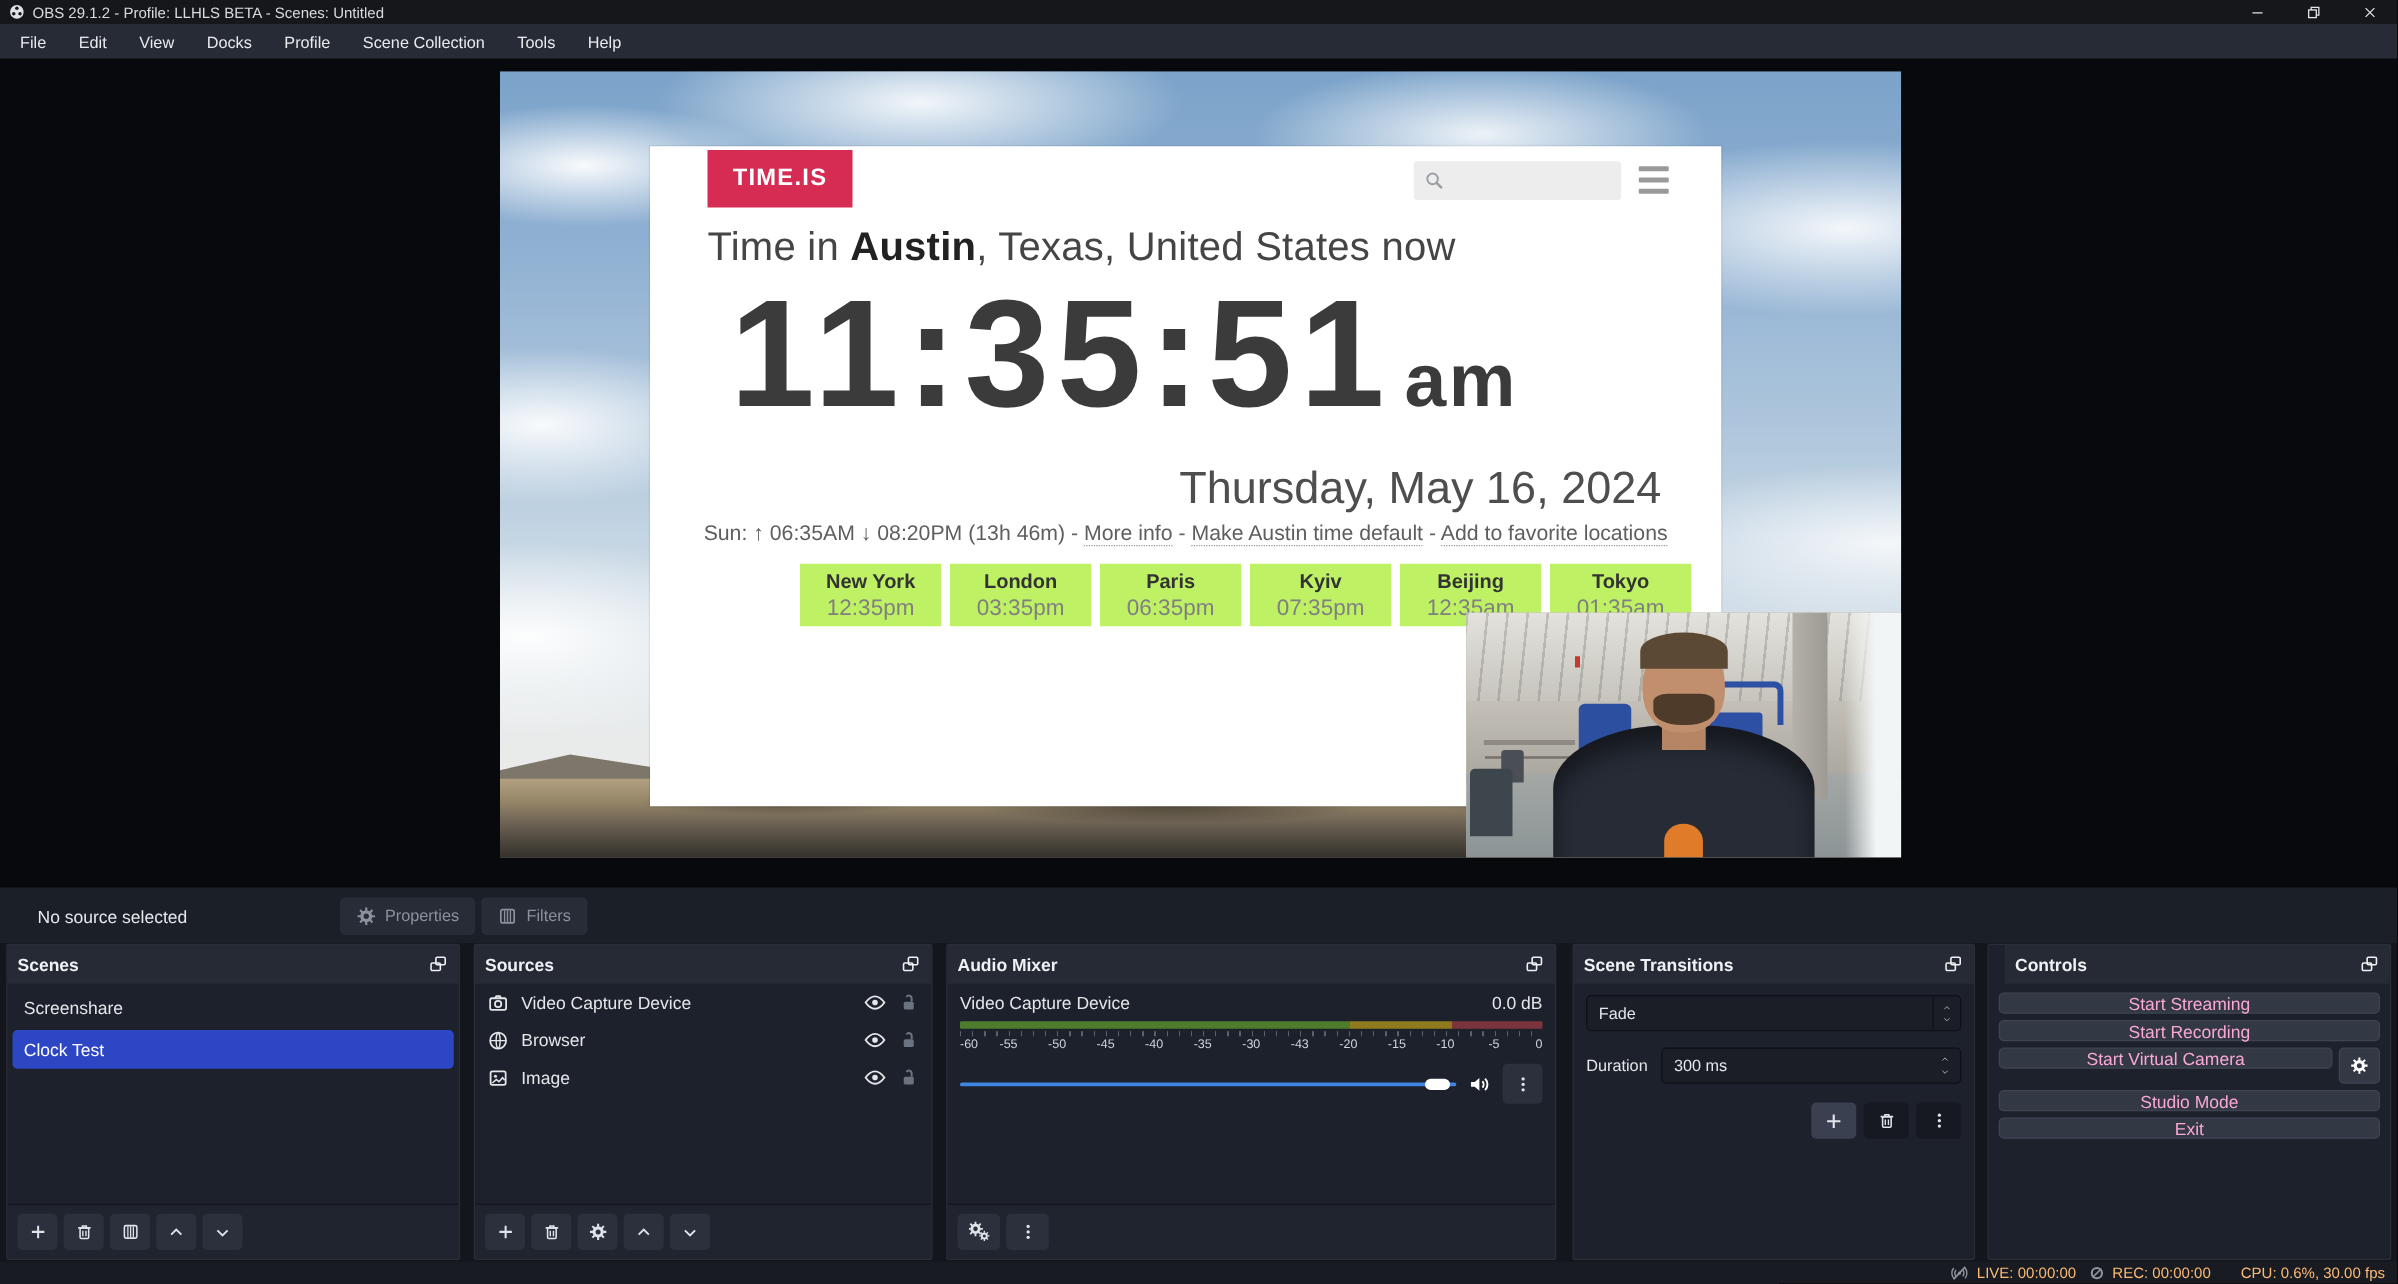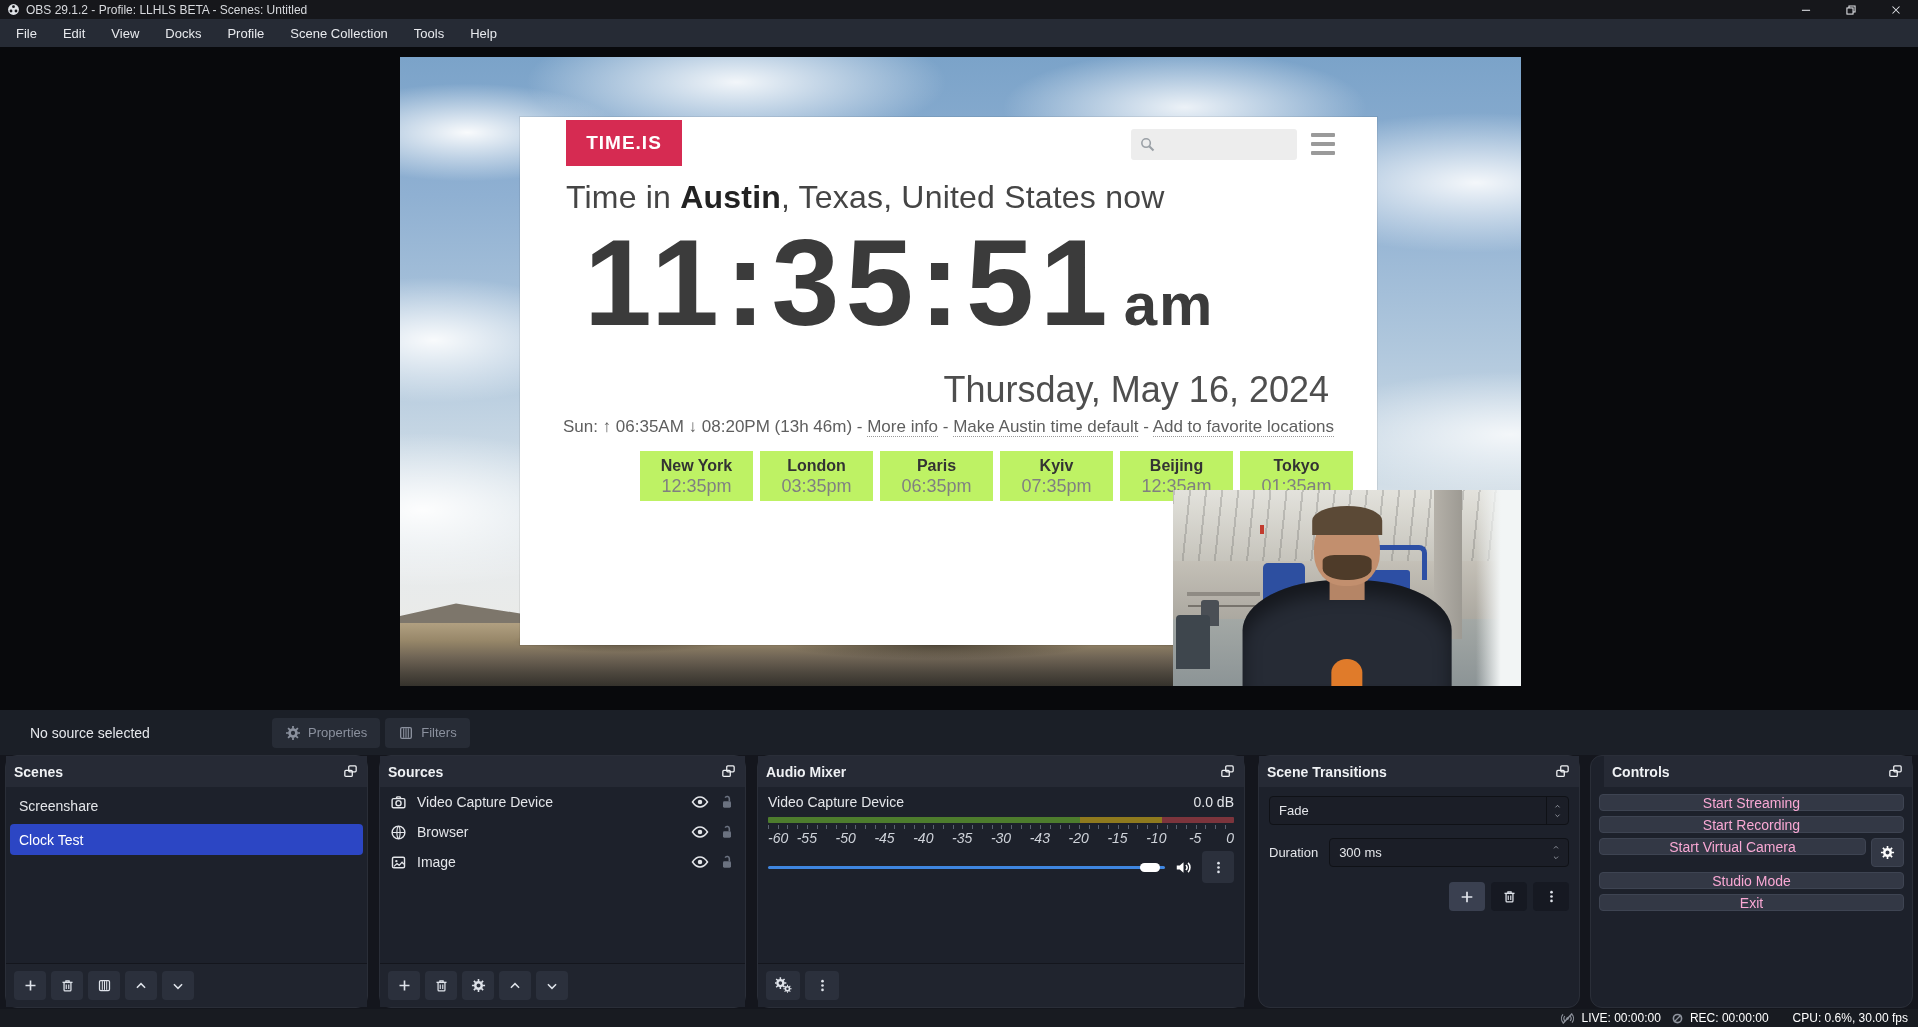--- a/index.html
+++ b/index.html
@@ -89,21 +89,21 @@
   .wc-logo { position:absolute; left:50%; bottom:0; transform:translateX(-50%); width:9%; height:14%; background:#e07b2a; border-radius:50% 50% 0 0; }
 
   
   .srcbar { position:absolute; top:710px; left:0; right:0; height:45px; background:#1b1f27; display:flex; align-items:center; }
   .srcbar .status { margin-left:30px; width:242px; font-size:14px; color:#e6e8ec; }
   .tool-btn { height:30px; display:flex; align-items:center; gap:7px; padding:0 13px; margin-right:5px;
     background:#272c36; border-radius:4px; font-size:13px; color:#8b919e; }
 
   
   .docks { position:absolute; top:755px; left:0; right:0; height:254px; background:#14161d; }
-  .panel { position:absolute; top:0; height:253px; background:#1d212b; border:1px solid #2a2e38; border-radius:12px; }
+  .panel { position:absolute; top:0; height:253px; background:#1d212b; border:1px solid #2a2e38; border-radius:2px; }
   .p-head { height:31px; display:flex; align-items:center; justify-content:space-between; padding:0 8px;
     background:#262a35; font-size:14px; font-weight:bold; color:#eff1f4; }
   .p-body { position:absolute; top:31px; left:0; right:0; bottom:44px; overflow:hidden; }
   .p-body.nofoot { bottom:0; }
   .p-foot { position:absolute; left:0; right:0; bottom:0; height:44px; display:flex; align-items:center; gap:5px;
     padding:0 8px; background:#20242e; border-top:1px solid #14161d; }
   .ibtn { width:32px; height:29px; border-radius:4px; background:#2b303c; display:flex; align-items:center; justify-content:center; color:#dfe3ea; }
   .ibtn.dark { background:#161922; }
   .ibtn.lite { background:#3a4050; }
 
@@ -121,21 +121,21 @@
   .src-row .ticon { color:#e4e6ea; }
   .src-row .lock { color:#6b7280; }
 
   .mix-body { padding:7px 10px 0 10px; }
   .mix-row1 { display:flex; justify-content:space-between; font-size:14px; color:#e4e6ea; }
   .meter { margin-top:7px; height:6px; border-radius:1px;
     background:linear-gradient(90deg,#4d7c2d 0 67%,#8f7a1e 67% 84.5%,#7c343c 84.5% 100%); }
   .tickmarks { margin-top:2px; height:4px;
     background-image:repeating-linear-gradient(90deg,#5a6170 0,#5a6170 1px,transparent 1px,transparent 9.72px); }
   .ticks { position:relative; height:12px; margin-top:1px; }
-  .ticks span { position:absolute; top:0; font-size:14px; color:#cfd3da; transform:translateX(-50%);font-style:italic; }
+  .ticks span { position:absolute; top:0; font-size:10px; color:#cfd3da; transform:translateX(-50%); }
   .vol-row { display:flex; align-items:center; gap:9px; margin-top:9px; }
   .vol-track { position:relative; flex:1; height:13px; }
   .vol-line { position:absolute; top:5px; left:0; right:0; height:3px; background:#3f86e0; border-radius:2px; }
   .vol-handle { position:absolute; top:2px; right:5px; width:20px; height:9px; background:#fff; border-radius:5px; }
 
   .tr-body { padding:9px 10px; }
   .combo { height:29px; background:#1b1e27; border:1px solid #0f1116; border-radius:4px; display:flex; align-items:center; }
   .combo .val { flex:1; padding-left:9px; font-size:13px; color:#e4e6ea; }
   .combo .arrs { width:22px; align-self:stretch; border-left:1px solid #0f1116; display:flex; flex-direction:column; align-items:center; justify-content:center; gap:2px; color:#aeb3bc; }
   .dur-row { display:flex; align-items:center; margin-top:13px; }
@@ -147,21 +147,21 @@
   .tr-btns .ibtn { width:36px; }
 
   .ctl-body { padding:7px 8px; display:flex; flex-direction:column; gap:5px; }
   .cbtn { height:17px; background:#333845; border:1px solid #3e4452; border-radius:4px; color:#f9a8d4; font-size:14px;
     display:flex; align-items:center; justify-content:center; }
   .vcam-row { display:flex; gap:5px; }
   .vcam-row .cbtn { flex:1; }
   .sqbtn { width:33px; height:29px; background:#333845; border:1px solid #3e4452; border-radius:4px; display:flex; align-items:center; justify-content:center; color:#fff; }
 
   
-  .statusbar { position:absolute; left:0; right:0; bottom:0; height:18px; background:#181b21; display:flex; align-items:center; justify-content:flex-end; gap:10px; padding-right:10px; font-size:12px; color:#ffffff; }
+  .statusbar { position:absolute; left:0; right:0; bottom:0; height:18px; background:#181b21; display:flex; align-items:center; justify-content:flex-end; gap:10px; padding-right:10px; font-size:12px; color:#fdba74; }
   .sb-group { display:flex; align-items:center; gap:6px; }
   .sb-icon { color:#8f949e; }
   .sb-stats { margin-left:14px; }
 </style>
 </head>
 <body>
 
 <svg width="0" height="0" style="position:absolute">
   <defs>
     <symbol id="i-gear" viewBox="0 0 24 24">

